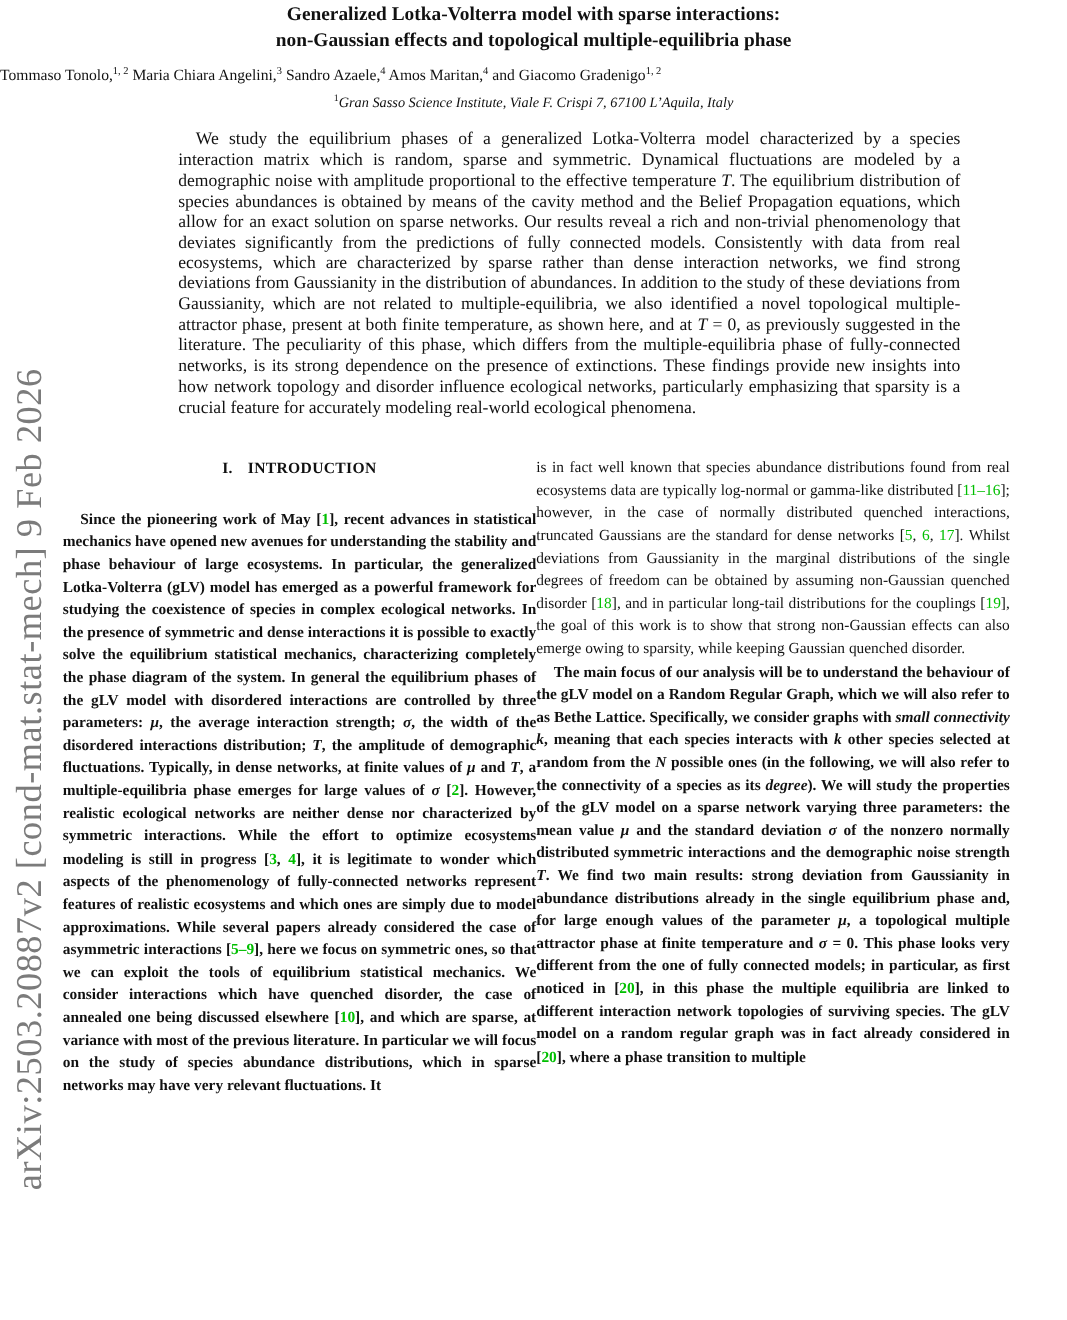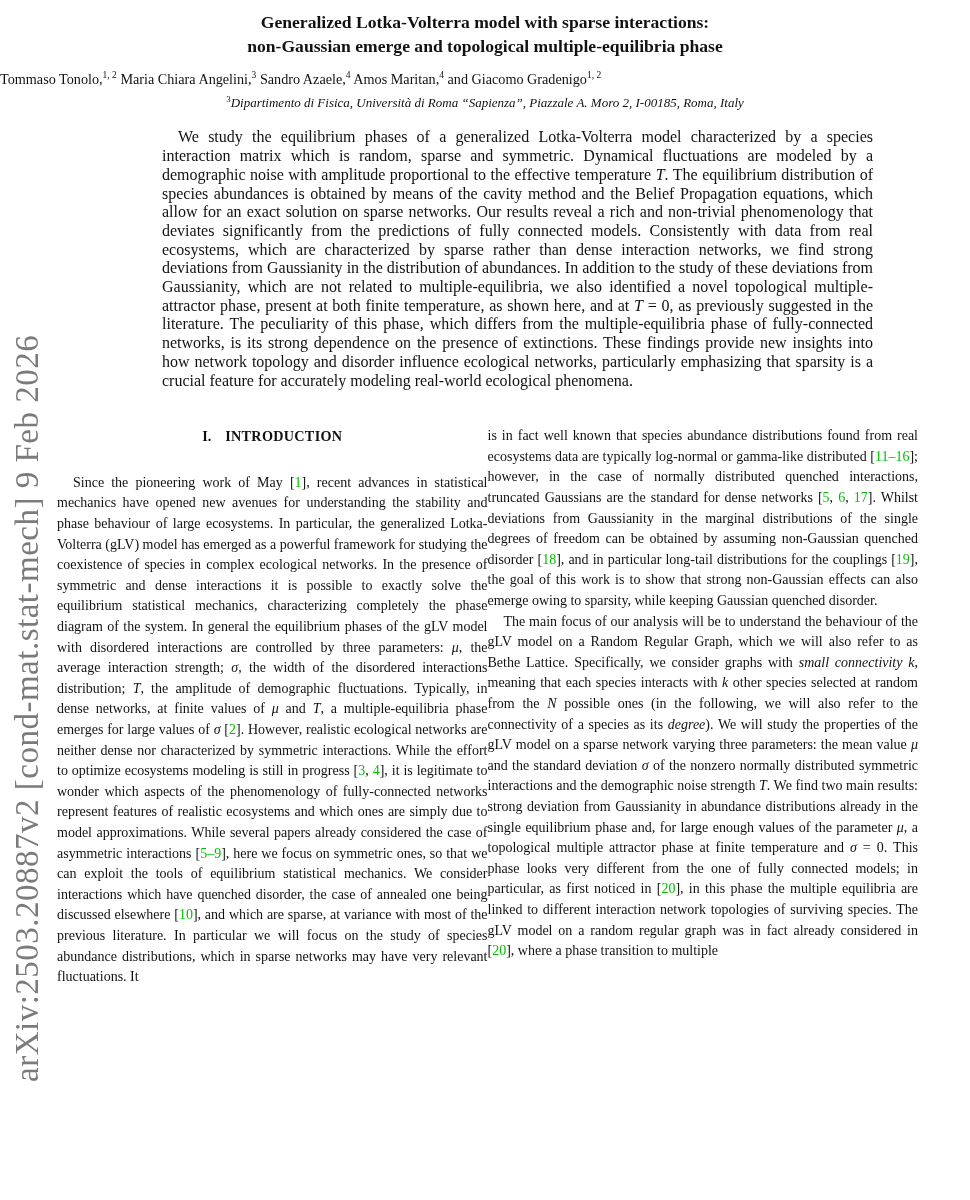--- a/index.html
+++ b/index.html
@@ -7,21 +7,21 @@
        font-family:"Liberation Serif","DejaVu Serif",serif;color:#111;}
   .page{position:relative;width:970px;height:1200px;}
 
   
   .arxiv-sidebar{
     position:absolute;top:1082px;left:9px;width:895px;
     transform:rotate(-90deg);transform-origin:0 0;
     font-size:33px;letter-spacing:.5px;color:var(--sidebar,#7b7b7b);
     white-space:nowrap;}
 
-  header{padding-top:10px;}
+  header{padding-top:0;}
   h1.title{margin:0;text-align:center;font-size:17.6px;line-height:24px;font-weight:bold;}
   h1.title .tline{display:block;}
 
   .authors{margin-top:13px;text-align:left;font-size:14.2px;}
   .authors sup{font-size:9.5px;}
 
   .affils{margin-top:6px;text-align:center;font-style:italic;
           font-size:13px;line-height:18.4px;}
   .affil sup{font-style:normal;font-size:9px;}
 
@@ -30,43 +30,43 @@
 
   .columns{display:flex;gap:0;margin:36px 52px 0 57px;
            font-size:14px;line-height:20.6px;text-align:justify;}
   .col{flex:1;min-width:0;hyphens:auto;}
 
   .sec-head{text-align:center;font-weight:bold;font-size:14.2px;
             margin:0 0 26px 0;text-align:center;}
   .sec-head .sec-title{margin-left:14px;letter-spacing:.3px;}
 
   p{margin:0;}
-  p.indent{text-indent:16px;}
+  p.indent{text-indent:16px;font-weight:bold;}
 
   .cite{color:var(--cite,#00bf00);}
   sup{line-height:0;}
   i{font-style:italic;}
 </style>
 </head>
 <body>
 
 <div class="page">
 
   <div class="arxiv-sidebar">arXiv:2503.20887v2  [cond-mat.stat-mech]  9 Feb 2026</div>
 
   <header>
     <h1 class="title">
       <span class="tline">Generalized Lotka-Volterra model with sparse interactions:</span>
-      <span class="tline">non-Gaussian emerge and topological multiple-equilibria phase</span>
+      <span class="tline">non-Gaussian effects and topological multiple-equilibria phase</span>
     </h1>
 
     <div class="authors">Tommaso Tonolo,<sup>1, 2</sup> Maria Chiara Angelini,<sup>3</sup> Sandro Azaele,<sup>4</sup> Amos Maritan,<sup>4</sup> and Giacomo Gradenigo<sup>1, 2</sup></div>
 
     <div class="affils">
-      <div class="affil"><sup>3</sup>Dipartimento di Fisica, Università di Roma “Sapienza”, Piazzale A. Moro 2, I-00185, Roma, Italy</div>
+      <div class="affil"><sup>1</sup>Gran Sasso Science Institute, Viale F. Crispi 7, 67100 L’Aquila, Italy</div>
     </div>
 
     <div class="abstract">We study the equilibrium phases of a generalized Lotka-Volterra model characterized by a species interaction matrix which is random, sparse and symmetric. Dynamical fluctuations are modeled by a demographic noise with amplitude proportional to the effective temperature <i>T</i>. The equilibrium distribution of species abundances is obtained by means of the cavity method and the Belief Propagation equations, which allow for an exact solution on sparse networks. Our results reveal a rich and non-trivial phenomenology that deviates significantly from the predictions of fully connected models. Consistently with data from real ecosystems, which are characterized by sparse rather than dense interaction networks, we find strong deviations from Gaussianity in the distribution of abundances. In addition to the study of these deviations from Gaussianity, which are not related to multiple-equilibria, we also identified a novel topological multiple-attractor phase, present at both finite temperature, as shown here, and at <i>T</i> = 0, as previously suggested in the literature. The peculiarity of this phase, which differs from the multiple-equilibria phase of fully-connected networks, is its strong dependence on the presence of extinctions. These findings provide new insights into how network topology and disorder influence ecological networks, particularly emphasizing that sparsity is a crucial feature for accurately modeling real-world ecological phenomena.</div>
   </header>
 
   <main class="columns">
     <div class="col">
       <div class="sec-head">
         <span>I.</span><span class="sec-title">INTRODUCTION</span>
       </div>

